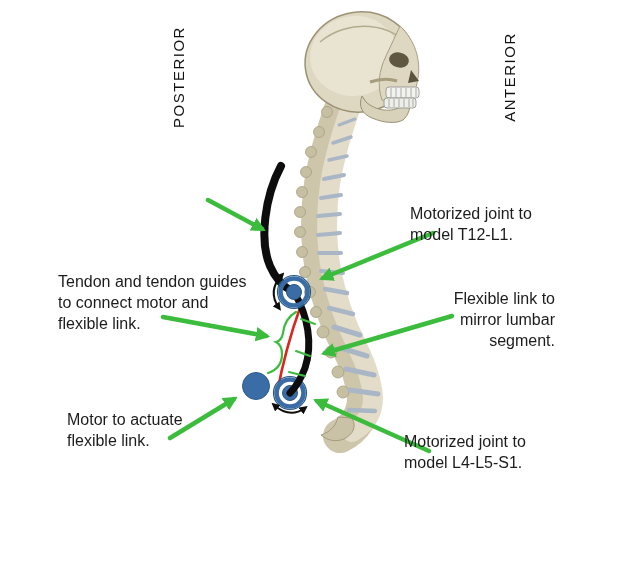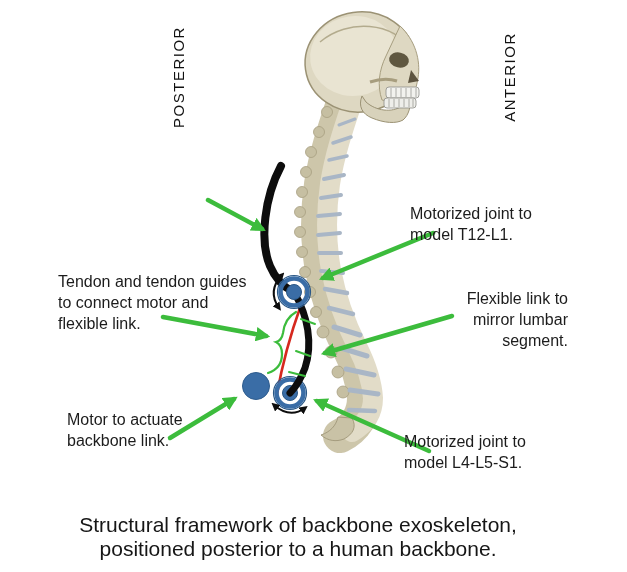--- a/index.html
+++ b/index.html
@@ -165,26 +165,24 @@
   <div class="orient" style="left:450px;top:62px;">ANTERIOR</div>
 
 
   <div class="label center" style="left:410px;top:203px;width:180px;">Motorized joint to
 model T12-L1.</div>
 
   <div class="label" style="left:58px;top:271px;width:220px;">Tendon and tendon guides
 to connect motor and
 flexible link.</div>
 
-  <div class="label right" style="left:438px;top:288px;width:130px;">Flexible link to
+  <div class="label right" style="left:425px;top:288px;width:130px;">Flexible link to
 mirror lumbar
 segment.</div>
 
   <div class="label" style="left:67px;top:409px;width:160px;">Motor to actuate
-backbone link.</div>
+flexible link.</div>
 
   <div class="label center" style="left:404px;top:431px;width:180px;">Motorized joint to
 model L4-L5-S1.</div>
 
-  <div class="caption">Structural framework of backbone exoskeleton,
-positioned posterior to a human backbone.</div>
 
 </div>
 
 </body></html>

